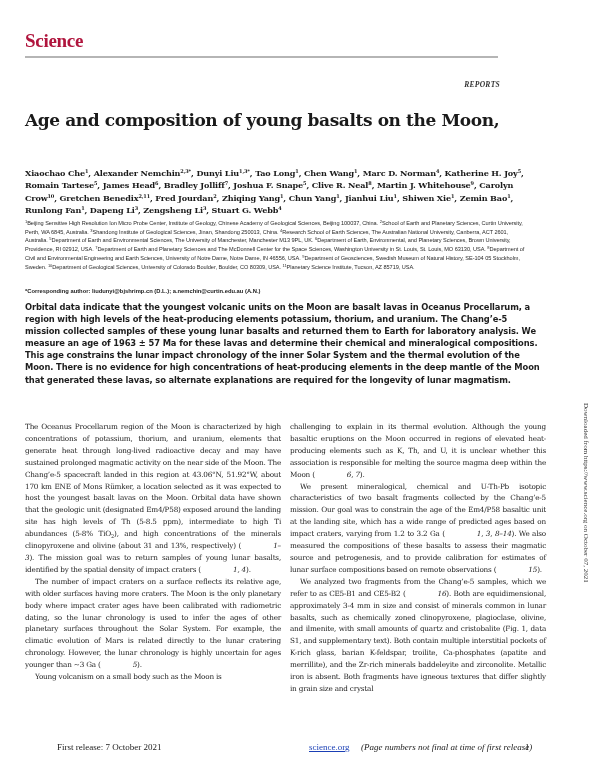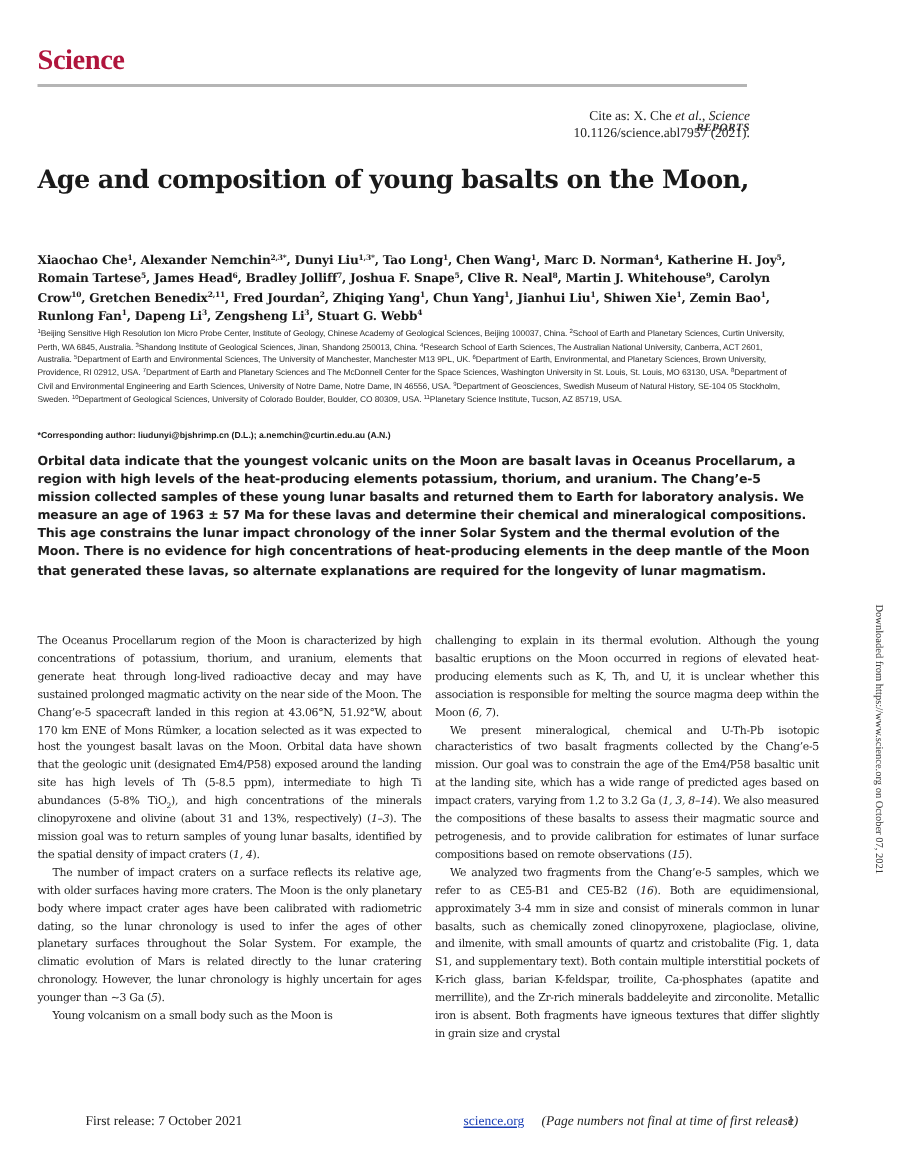--- a/index.html
+++ b/index.html
@@ -22,44 +22,40 @@
   .affil sup { font-size: 4px; vertical-align: 2px; line-height: 0; }
   .corr { position: absolute; left: 25px; top: 288px; font-family: "Liberation Sans", sans-serif; font-size: 5.8px; font-weight: bold; color: #1a1a1a; }
 
   .abstract { position: absolute; left: 25px; top: 301px; width: 515px; font-family: "DejaVu Sans", sans-serif; font-weight: bold; font-size: 8.35px; line-height: 12.1px; color: #1e1e1e; letter-spacing: -0.12px; }
 
   .col { position: absolute; top: 421px; width: 256px; font-family: "DejaVu Serif", serif; font-size: 7.25px; line-height: 11.9px; color: #222; text-align: justify; letter-spacing: -0.2px; }
   .col.left { left: 25px; }
   .col.right { left: 290px; }
   .col p { margin: 0; text-indent: 10px; }
   .col p.first { text-indent: 0; }
-  .col i { font-style: italic; }
+  .col i { font-style: italic; margin-left: 32px; }
   .col sub { font-size: 5px; line-height: 0; }
 
   .sidebar { position: absolute; left: 582px; top: 403px; writing-mode: vertical-rl; font-family: "Liberation Serif", serif; font-size: 7px; color: #333; white-space: nowrap; }
 
   .footer { position: absolute; top: 742px; font-family: "Liberation Serif", serif; font-size: 9px; color: #222; margin-left: 32px; }
   .footer.release { left: 25px; }
   .footer.site { left: 277px; color: #1a3fb5; text-decoration: underline; }
   .footer.note { left: 329px; font-style: italic; }
   .footer.pagenum { left: 493px; }
 </style>
 </head>
 <body>
 
 <div class="page">
 
   <div class="logo">Science</div>
   <div class="section-label">REPORTS</div>
   <div class="rule"></div>
 
-  <div class="cite">
-    <div><span>Cite as: X. Che </span><i>et al.</i><span>, </span><i>Science</i></div>
-    <div>10.1126/science.abl7957 (2021).</div>
-  </div>
 
   <h1 class="title" style="margin:0;">
     <span>Age and composition of young basalts on the Moon,</span><br>
   </h1>
 
   <div class="authors" id="authors"><span>Xiaochao Che</span><sup>1</sup>, <span>Alexander Nemchin</span><sup>2,3*</sup>, <span>Dunyi Liu</span><sup>1,3*</sup>, <span>Tao Long</span><sup>1</sup>, <span>Chen Wang</span><sup>1</sup>, <span>Marc D. Norman</span><sup>4</sup>, <span>Katherine H. Joy</span><sup>5</sup>, <span>Romain Tartese</span><sup>5</sup>, <span>James Head</span><sup>6</sup>, <span>Bradley Jolliff</span><sup>7</sup>, <span>Joshua F. Snape</span><sup>5</sup>, <span>Clive R. Neal</span><sup>8</sup>, <span>Martin J. Whitehouse</span><sup>9</sup>, <span>Carolyn Crow</span><sup>10</sup>, <span>Gretchen Benedix</span><sup>2,11</sup>, <span>Fred Jourdan</span><sup>2</sup>, <span>Zhiqing Yang</span><sup>1</sup>, <span>Chun Yang</span><sup>1</sup>, <span>Jianhui Liu</span><sup>1</sup>, <span>Shiwen Xie</span><sup>1</sup>, <span>Zemin Bao</span><sup>1</sup>, <span>Runlong Fan</span><sup>1</sup>, <span>Dapeng Li</span><sup>3</sup>, <span>Zengsheng Li</span><sup>3</sup>, <span>Stuart G. Webb</span><sup>4</sup></div>
 
   <div class="affil" id="affils"><sup>1</sup><span>Beijing Sensitive High Resolution Ion Micro Probe Center, Institute of Geology, Chinese Academy of Geological Sciences, Beijing 100037, China.</span> <sup>2</sup><span>School of Earth and Planetary Sciences, Curtin University, Perth, WA 6845, Australia.</span> <sup>3</sup><span>Shandong Institute of Geological Sciences, Jinan, Shandong 250013, China.</span> <sup>4</sup><span>Research School of Earth Sciences, The Australian National University, Canberra, ACT 2601, Australia.</span> <sup>5</sup><span>Department of Earth and Environmental Sciences, The University of Manchester, Manchester M13 9PL, UK.</span> <sup>6</sup><span>Department of Earth, Environmental, and Planetary Sciences, Brown University, Providence, RI 02912, USA.</span> <sup>7</sup><span>Department of Earth and Planetary Sciences and The McDonnell Center for the Space Sciences, Washington University in St. Louis, St. Louis, MO 63130, USA.</span> <sup>8</sup><span>Department of Civil and Environmental Engineering and Earth Sciences, University of Notre Dame, Notre Dame, IN 46556, USA.</span> <sup>9</sup><span>Department of Geosciences, Swedish Museum of Natural History, SE-104 05 Stockholm, Sweden.</span> <sup>10</sup><span>Department of Geological Sciences, University of Colorado Boulder, Boulder, CO 80309, USA.</span> <sup>11</sup><span>Planetary Science Institute, Tucson, AZ 85719, USA.</span></div>
 
   <div class="corr">*Corresponding author: liudunyi@bjshrimp.cn (D.L.); a.nemchin@curtin.edu.au (A.N.)</div>

